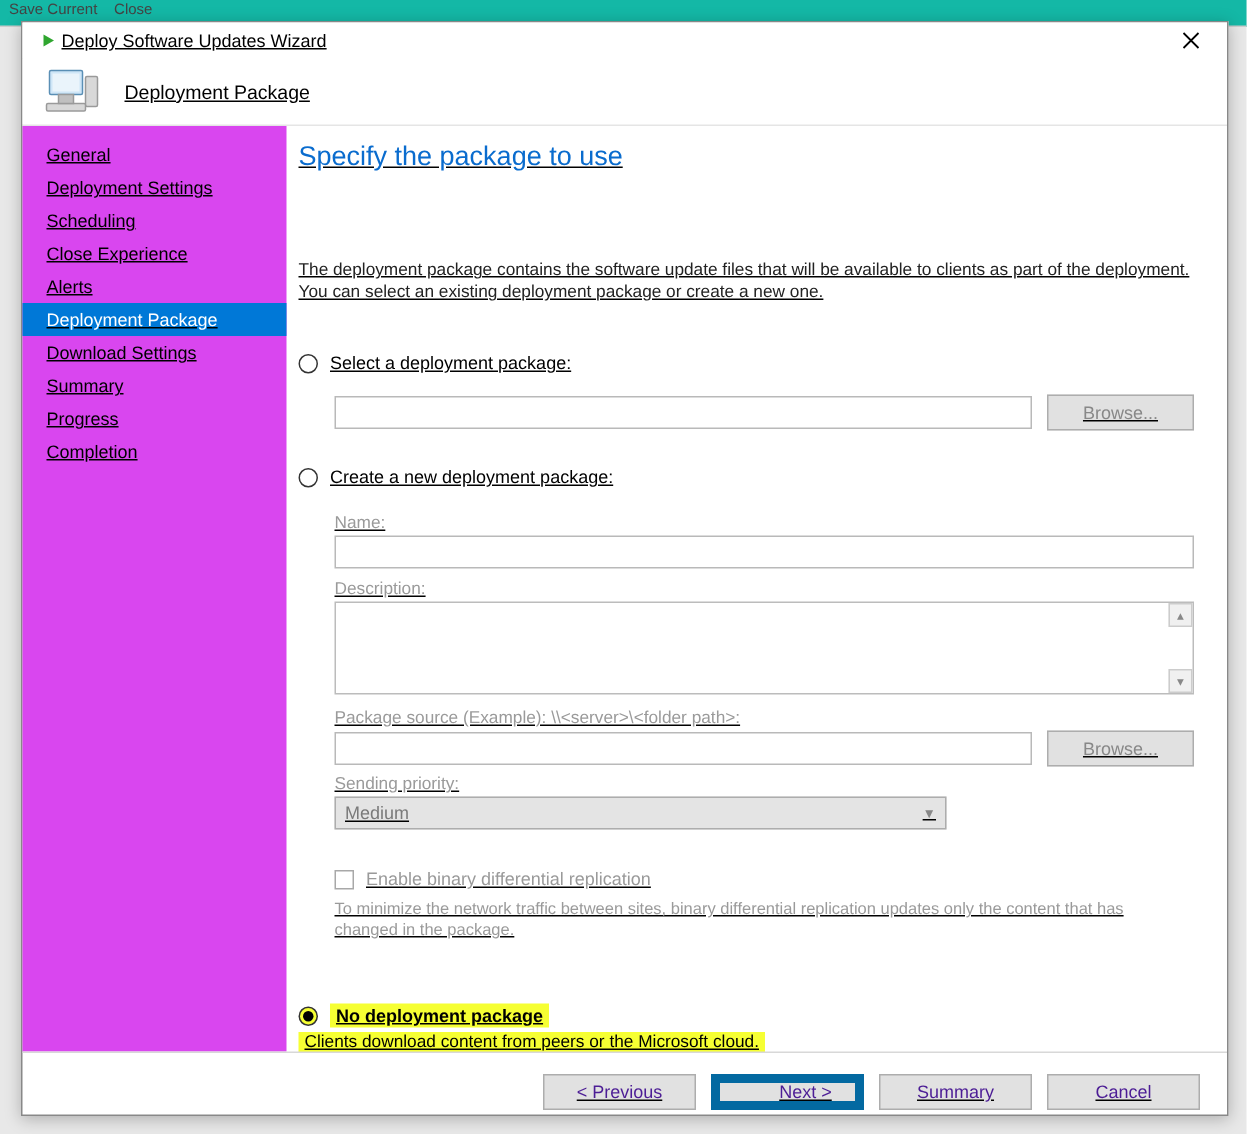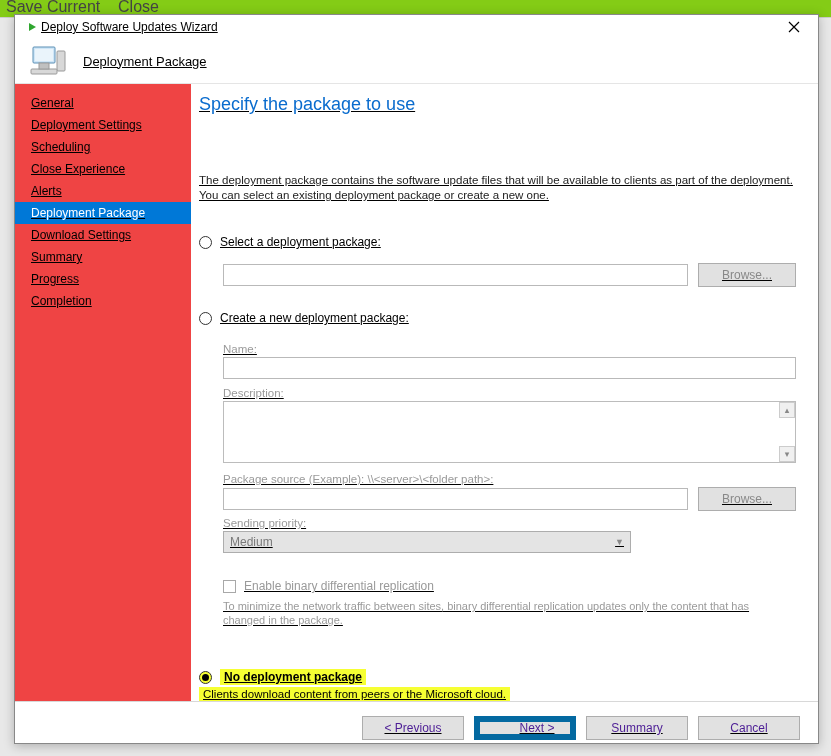--- a/index.html
+++ b/index.html
@@ -7,22 +7,22 @@
     font-family: "Segoe UI", Tahoma, sans-serif;
     font-size: 12px;
     background: #e8e8e8;
     width: 831px;
     height: 756px;
     overflow: hidden;
     position: relative;
   }
   .behind-top {
     position: absolute; top: 0; left: 0; right: 0; height: 18px;
-    background: #84cc16; border-bottom: 1px solid #ccc;
-    font-size: 16px; color: #444; padding-left: 6px; line-height: 14px;
+    background: #14b8a6; border-bottom: 1px solid #ccc;
+    font-size: 10px; color: #444; padding-left: 6px; line-height: 14px;
   }
   .wizard {
     position: absolute; top: 14px; left: 14px; width: 805px; height: 730px;
     background: #fff; border: 1px solid #888;
     box-shadow: 0 2px 10px rgba(0,0,0,0.25);
     display: flex; flex-direction: column; text-decoration: underline;
   }
   .titlebar {
     height: 28px; display: flex; align-items: center; padding: 0 4px;
     background: #fff;
@@ -42,21 +42,21 @@
   }
   .header-icon {
     width: 40px; height: 40px; margin-right: 14px;
     display:flex; align-items:center; justify-content:center;
   }
   .header-text { font-size: 13px; color: #000; }
   .body {
     flex: 1; display: flex; border-top: 1px solid #e5e5e5;
   }
   .sidebar {
-    width: 176px; background: #ef4444; padding-top: 8px;
+    width: 176px; background: #d946ef; padding-top: 8px;
   }
   .nav-item {
     height: 22px; line-height: 22px; padding-left: 16px;
     font-size: 12px; color: #000; cursor: default;
   }
   .nav-item.selected { background: #0078d7; color: #fff; }
   .main {
     flex: 1; padding: 10px 22px 0 8px;
     display: flex; flex-direction: column;
   }

